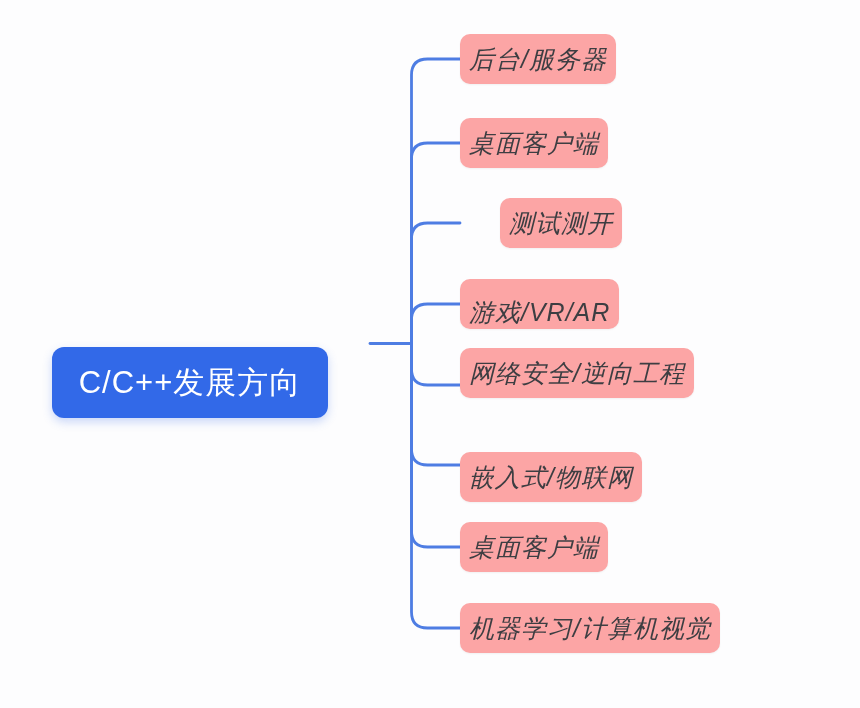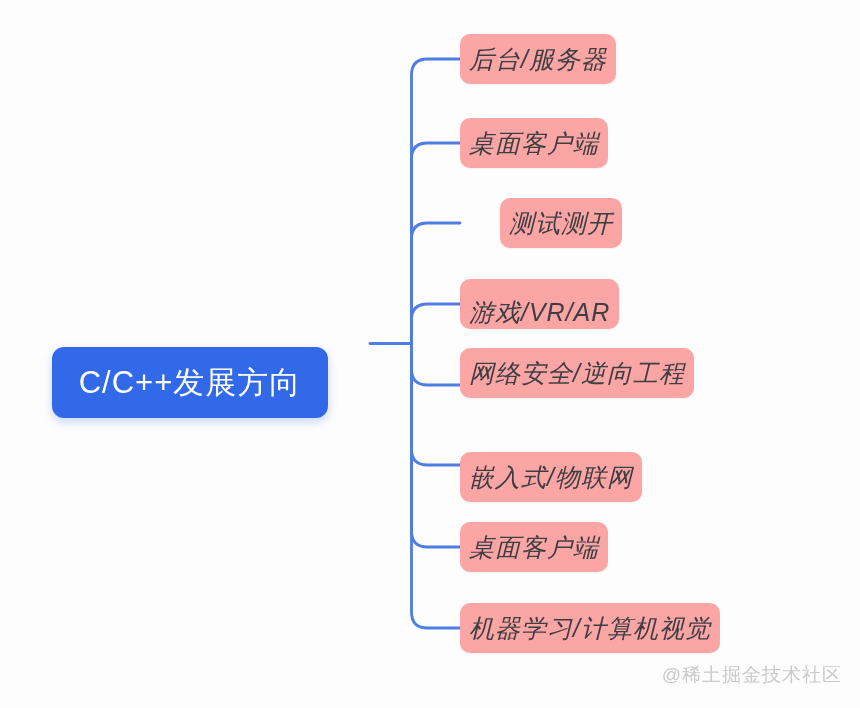--- a/index.html
+++ b/index.html
@@ -108,14 +108,13 @@
       <div class="branch-node" style="top: 452px;">
         <span>嵌入式/物联网</span>
       </div>
       <div class="branch-node" style="top: 522px;">
         <span>桌面客户端</span>
       </div>
       <div class="branch-node" style="top: 603px; text-align: center;">
         <span>机器学习/计算机视觉</span>
       </div>
     </div>
-  <div class="watermark">@稀土掘金技术社区</div>
 </div>
 
 </body></html>

